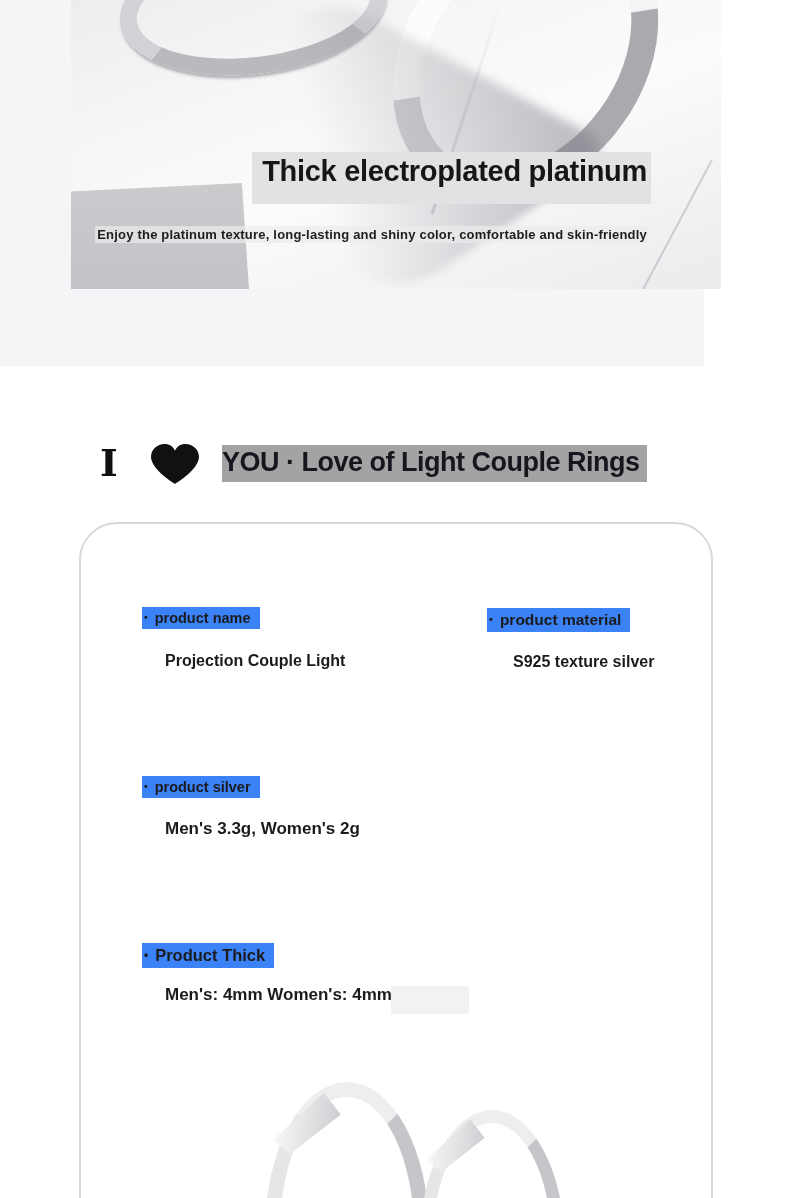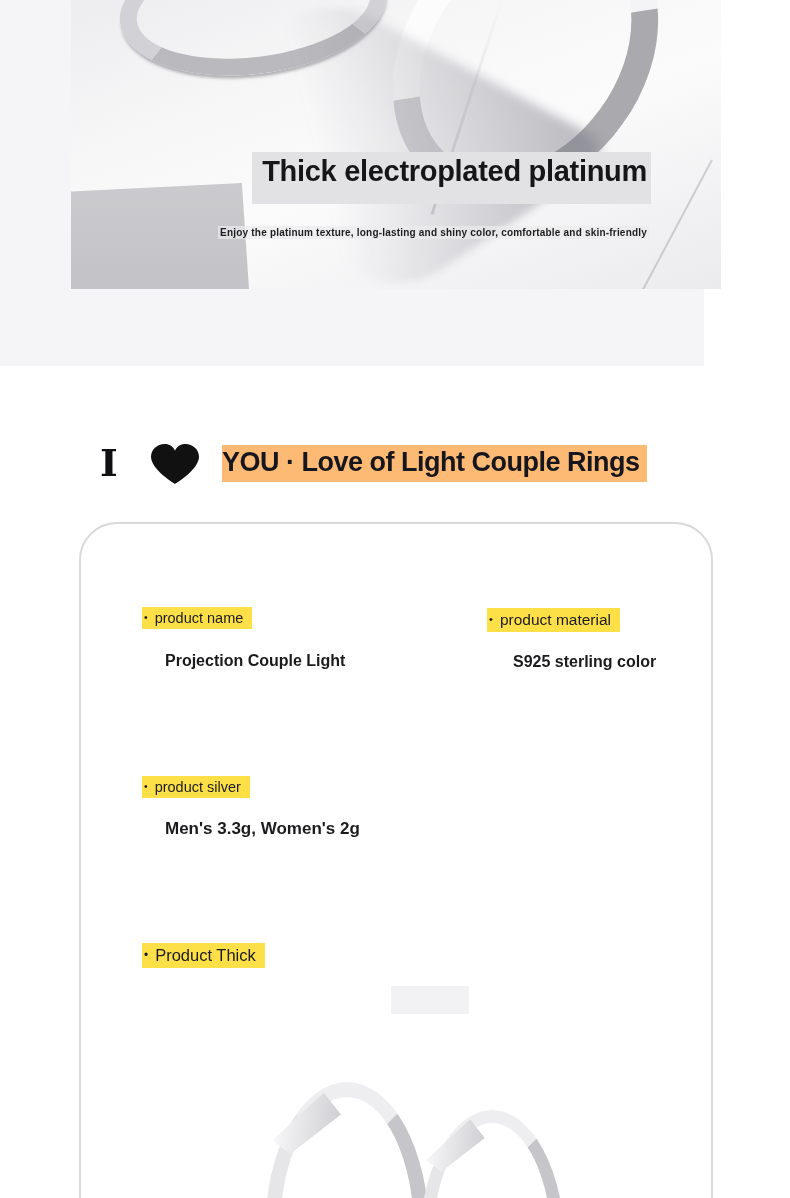--- a/index.html
+++ b/index.html
@@ -47,44 +47,44 @@
     background:linear-gradient(180deg,#cbcbce,#c3c3c7);
     clip-path:polygon(0 8%, 96% 0, 100% 100%, 0 100%);
   }
   .hero-title{
     position:absolute;top:152px;right:53px;
     font-size:29px;font-weight:bold;letter-spacing:-0.3px;color:#161618;
     background:#e2e2e5;padding:3px 4px 16px 10px;white-space:nowrap;
   }
   .hero-subtitle{
     position:absolute;top:226px;right:55px;
-    font-size:10px;font-weight:bold;letter-spacing:0.2px;color:#1d1d1f;
+    font-size:13px;font-weight:bold;letter-spacing:0.2px;color:#1d1d1f;
     background:rgba(235,235,237,.7);padding:1px 2px;white-space:nowrap;
   }
   
   .heading-row{position:absolute;left:0;top:0;width:790px;height:0;}
   .heading-i{
     position:absolute;left:100px;top:440px;
     font-family:"DejaVu Serif", serif;font-size:38px;font-weight:bold;color:#101012;
   }
   .heart-icon{position:absolute;left:150px;top:444px;line-height:0;}
   .heading-text{
     position:absolute;left:222px;top:445px;
     font-size:27px;font-weight:bold;letter-spacing:-0.5px;color:#16161e;
-    background:#fdba74;padding:2px 8px 4px 0;white-space:nowrap;
+    background:#a3a3a3;padding:2px 8px 4px 0;white-space:nowrap;
   }
   
   .spec-card{
     position:absolute;left:79px;top:522px;width:630px;height:720px;
     border:2px solid #d9d9d9;border-radius:38px;background:#ffffff;
   }
   .spec-item{position:absolute;white-space:nowrap;}
   .spec-label{
-    display:inline-block;background:#fde047;padding:3px 9px 3px 2px;
-    font-weight:normal;color:#1b1b1d;
+    display:inline-block;background:#3b82f6;padding:3px 9px 3px 2px;
+    font-weight:bold;color:#1b1b1d;
   }
   .bullet{font-size:0.72em;vertical-align:2px;margin-right:7px;}
   .spec-value{font-weight:bold;color:#1b1b1d;}
   .item-l1{left:61px;top:83px;font-size:14.5px;}
   .item-l1 .spec-value{margin:23px 0 0 23px;font-size:16px;}
   .item-r1{left:394px;top:84px;font-size:15.5px;margin-left:12px;}
   .item-r1 .spec-value{margin:21px 0 0 26px;font-size:16px;}
   .item-l2{left:61px;top:252px;font-size:14.5px;}
   .item-l2 .spec-value{margin:21px 0 0 23px;font-size:17px;}
   .item-r2{left:396px;top:249px;font-size:16.5px;}
@@ -142,31 +142,32 @@
 
   <section class="spec-card">
 
     <div class="spec-item item-l1">
       <div class="spec-label"><span class="bullet">•</span><span>product name</span></div>
       <div class="spec-value">Projection Couple Light</div>
     </div>
 
     <div class="spec-item item-r1">
       <div class="spec-label"><span class="bullet">•</span><span>product material</span></div>
-      <div class="spec-value">S925 sterling color</div>
+      <div class="spec-value">S925 texture silver</div>
     </div>
 
     <div class="spec-item item-l2">
       <div class="spec-label"><span class="bullet">•</span><span>product silver</span></div>
       <div class="spec-value">Men's 3.3g, Women's 2g</div>
     </div>
 
 
     <div class="spec-item item-l3">
       <div class="spec-label"><span class="bullet">•</span><span>Product Thick</span></div>
+      <div class="spec-value">Men's: 4mm Women's: 4mm</div>
     </div>
 
     <div class="patch-extra"></div>
 
     <div class="card-rings">
       <div class="ring ring-left">
           <div class="facet"></div>
         </div>
       <div class="ring ring-right">
           <div class="facet"></div>

